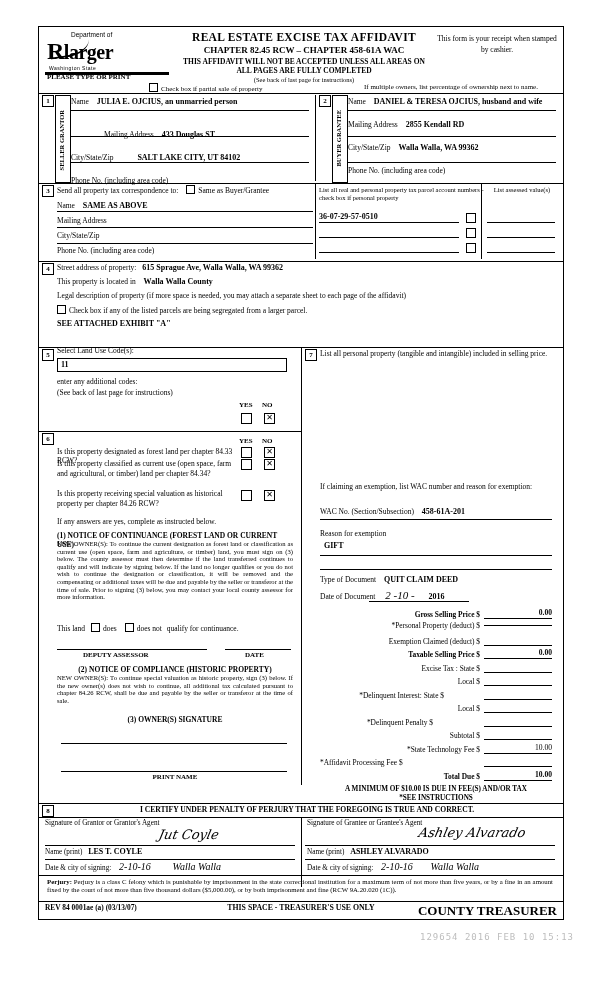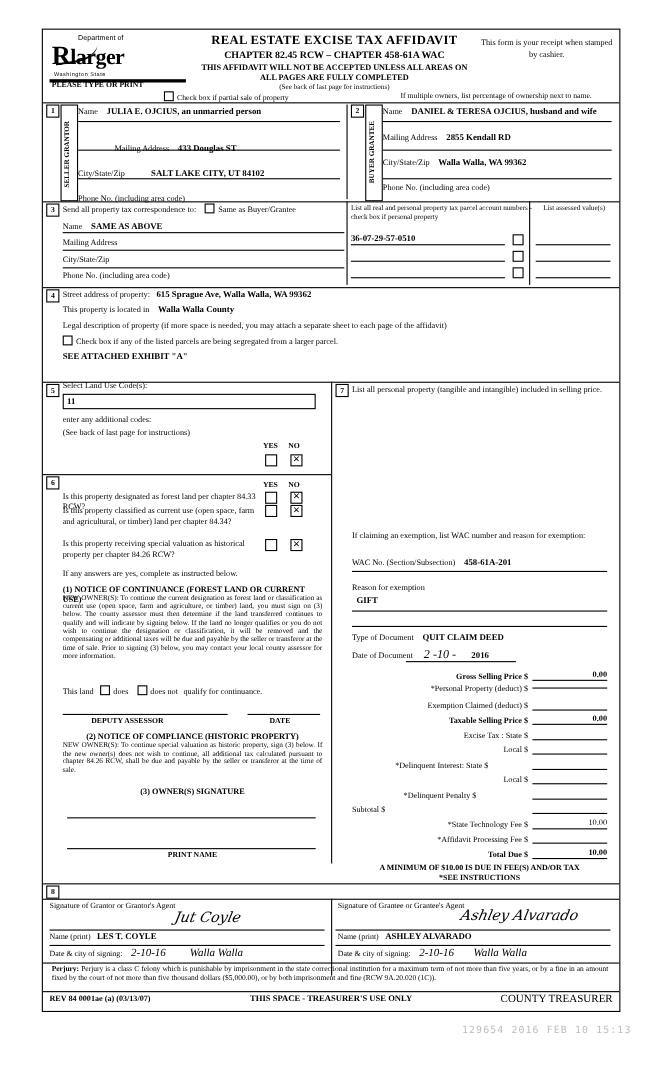--- a/index.html
+++ b/index.html
@@ -263,42 +263,43 @@
         </div>
         <div style="position: relative; height: 13.5px; display: flex; align-items: flex-end;">
           <span style="font-size: 7.4px; flex: 1 1 0%; text-align: right; padding-right: 4px;">Local  $</span>
           <span style="font-size: 7.6px; width: 68px; text-align: right; border-bottom: 1px solid rgb(0, 0, 0); padding-bottom: 1px;"></span>
         </div>
         <div style="position: relative; height: 13.5px; display: flex; align-items: flex-end; gap: 47px;">
           <span style="font-size: 7.4px; flex: 1 1 0%; text-align: right; padding-right: 4px;">*Delinquent Penalty  $</span>
           <span style="font-size: 7.6px; width: 68px; text-align: right; border-bottom: 1px solid rgb(0, 0, 0); padding-bottom: 1px;"></span>
         </div>
         <div style="position: relative; height: 13.5px; display: flex; align-items: flex-end;">
-          <span style="font-size: 7.4px; flex: 1 1 0%; text-align: left; padding-right: 4px;">Subtotal  $</span>
+          <span style="font-size: 7.4px; flex: 1 1 0%; text-align: right; padding-right: 4px;">Subtotal  $</span>
           <span style="font-size: 7.6px; width: 68px; text-align: right; border-bottom: 1px solid rgb(0, 0, 0); padding-bottom: 1px;"></span>
         </div>
         <div style="position: relative; height: 13.5px; display: flex; align-items: flex-end;">
           <span style="font-size: 7.4px; flex: 1 1 0%; text-align: right; padding-right: 4px;">*State Technology Fee  $</span>
           <span style="font-size: 7.6px; width: 68px; text-align: right; border-bottom: 1px solid rgb(0, 0, 0); padding-bottom: 1px;">10.00</span>
         </div>
         <div style="position: relative; height: 13.5px; display: flex; align-items: flex-end;">
-          <span style="font-size: 7.4px; flex: 1 1 0%; text-align: right; padding-right: 4px;">*Affidavit Processing Fee  $</span>
+          <span style="font-size: 7.4px; flex: 1 1 0%; padding-right: 4px;">*Affidavit Processing Fee  $</span>
           <span style="font-size: 7.6px; width: 68px; text-align: right; border-bottom: 1px solid rgb(0, 0, 0); padding-bottom: 1px;"></span>
         </div>
         <div style="position: relative; height: 13.5px; display: flex; align-items: flex-end;">
           <span style="font-size: 7.4px; flex: 1 1 0%; text-align: right; padding-right: 4px; font-weight: bold;">Total Due  $</span>
           <span style="font-size: 7.6px; width: 68px; text-align: right; border-bottom: 1px solid rgb(0, 0, 0); padding-bottom: 1px; font-weight: bold;">10.00</span>
         </div>
       </div>
 
     <div style="position:absolute;left:281px;top:758px;width:232px;text-align:center;font-size:7.2px;font-weight:bold;">A MINIMUM OF $10.00 IS DUE IN FEE(S) AND/OR TAX</div>
     <div style="position:absolute;left:281px;top:767px;width:232px;text-align:center;font-size:7.2px;font-weight:bold;">*SEE INSTRUCTIONS</div>
 
     <div class="line" style="left:0;right:0;top:776px;"></div>
     <div class="num" style="left:3px;top:778px;">8</div>
+    <div style="position:absolute;left:18px;top:778px;width:500px;text-align:center;font-size:7.6px;font-weight:bold;">I CERTIFY UNDER PENALTY OF PERJURY THAT THE FOREGOING IS TRUE AND CORRECT.</div>
     <div class="line" style="left:0;right:0;top:790px;"></div>
     <div class="line" style="left:262px;top:790px;width:0;height:70px;border-left:1px solid #000;border-top:none;"></div>
 
     <div style="position:absolute;left:6px;top:792px;width:250px;font-size:7.2px;line-height:9px;">
       <div>Signature of Grantor or Grantor's Agent</div>
     </div>
     <div class="sig" style="position:absolute;left:120px;top:800px;">Jut Coyle</div>
     <div class="line" style="left:6px;top:818px;width:250px;"></div>
     <div style="position:absolute;left:6px;top:820px;font-size:7.2px;">
       <span>Name (print)</span>
@@ -328,17 +329,17 @@
     </div>
 
     <div class="line" style="left:0;right:0;top:848px;"></div>
     <div style="position:absolute;left:8px;top:851px;width:506px;font-size:6.8px;line-height:8.4px;text-align:justify;">
       <span class="b">Perjury:</span>
       <span>Perjury is a class C felony which is punishable by imprisonment in the state correctional institution for a maximum term of not more than five years, or by a fine in an amount fixed by the court of not more than five thousand dollars ($5,000.00), or by both imprisonment and fine (RCW 9A.20.020 (1C)).</span>
     </div>
     <div class="line" style="left:0;right:0;top:874px;"></div>
     <div style="position:absolute;left:6px;top:876px;font-size:7.4px;font-weight:bold;">REV 84 0001ae (a) (03/13/07)</div>
     <div style="position:absolute;left:0;right:0;top:876px;text-align:center;font-size:7.8px;font-weight:bold;">THIS SPACE - TREASURER'S USE ONLY</div>
-    <div style="position:absolute;right:6px;top:876px;font-size:10px;font-weight:normal;">COUNTY TREASURER</div>
+    <div style="position:absolute;right:6px;top:876px;font-size:13px;font-weight:bold;">COUNTY TREASURER</div>
   </div>
 
   <div class="stamp">129654 2016 FEB 10 15:13</div>
 </div>
 
 </body></html>

